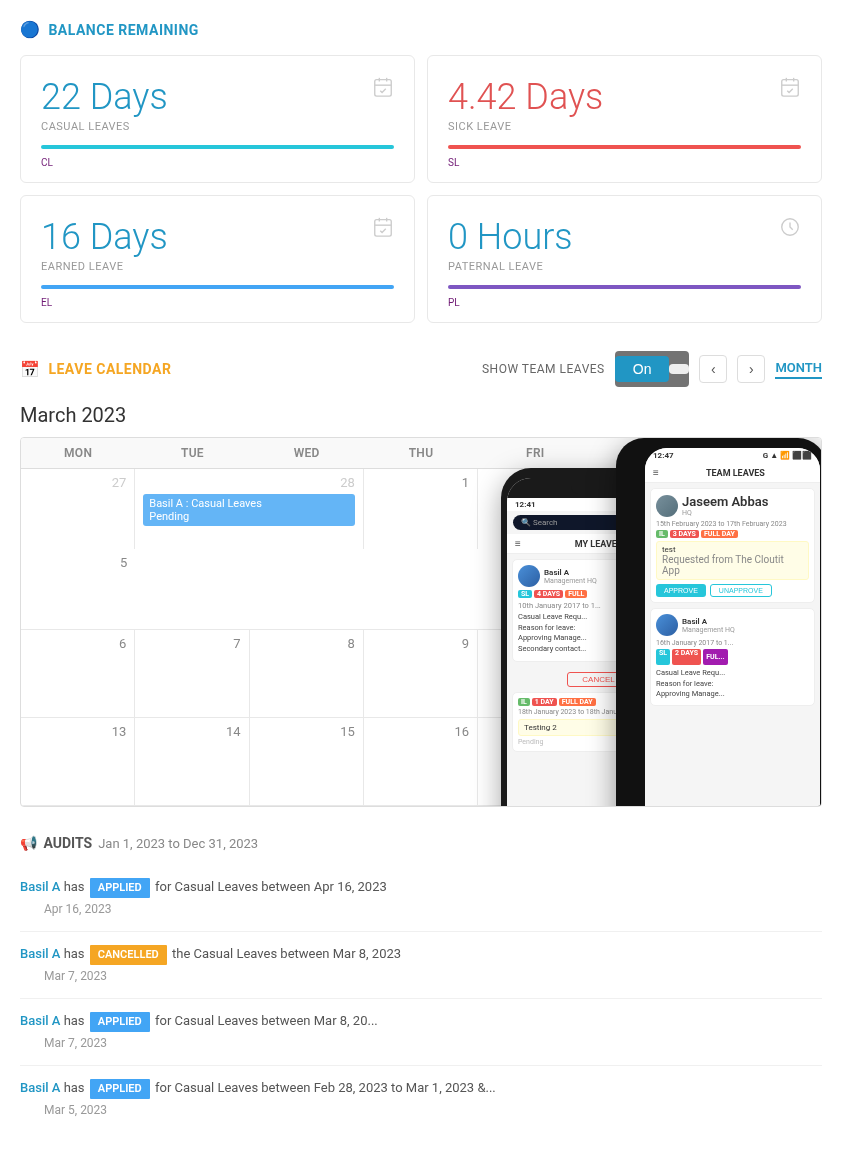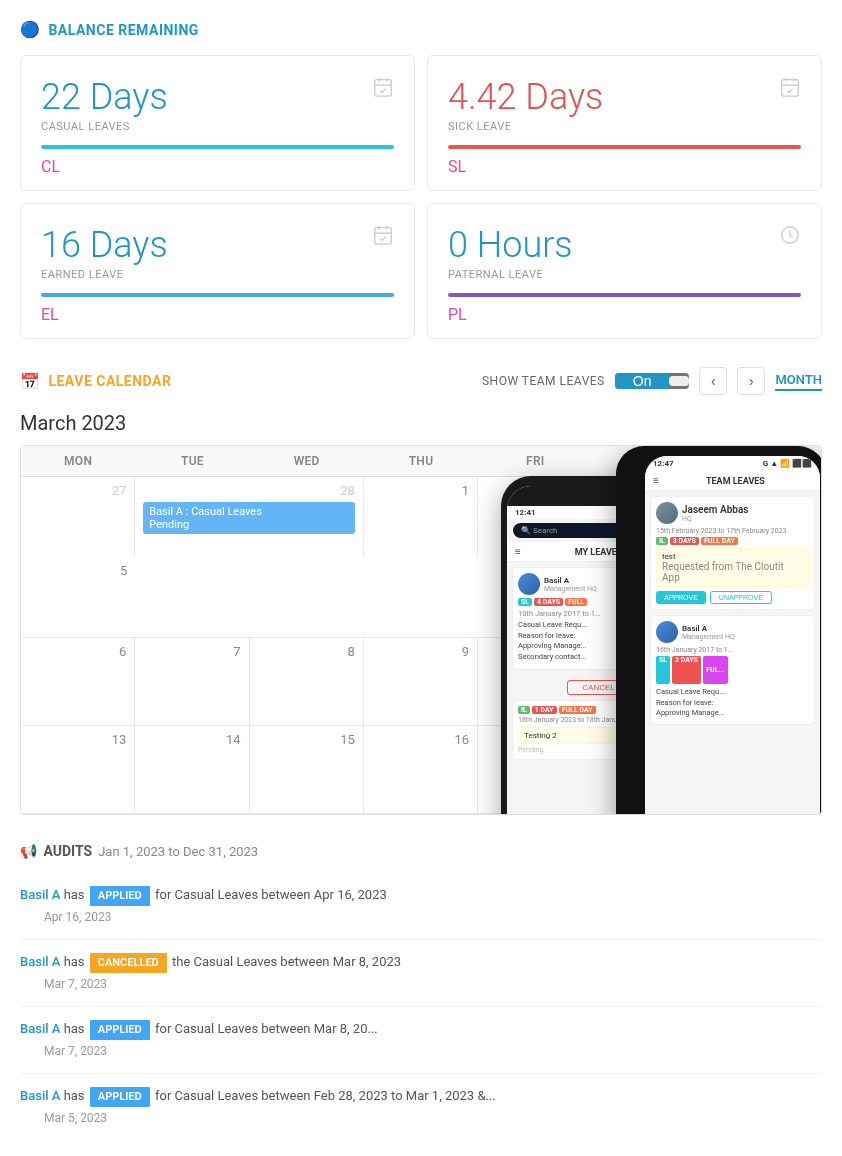--- a/index.html
+++ b/index.html
@@ -56,22 +56,22 @@
       height: 4px;
       border-radius: 2px;
       margin: 12px 0 8px 0;
     }
     .balance-card .progress-bar.teal { background: #26c6da; }
     .balance-card .progress-bar.red { background: #ef5350; }
     .balance-card .progress-bar.blue { background: #42a5f5; }
     .balance-card .progress-bar.purple { background: #7e57c2; }
 
     .balance-card .abbr {
-      font-size: 16px;
-      color: #ec4899;
+      font-size: 10px;
+      color: #701a75;
     }
     .balance-card .card-icon {
       position: absolute;
       top: 20px;
       right: 20px;
       color: #ccc;
       font-size: 22px;
     }
 
     
@@ -250,21 +250,21 @@
     .badge.applied { background: #42a5f5; }
     .badge.cancelled { background: #f5a623; }
 
     
     .toggle-group {
       display: flex;
       align-items: center;
       background: #737373;
       border-radius: 4px;
       overflow: hidden;
-      height: 16px;
+      height: 36px;
     }
   </style>
 </head>
 <body>
 
 <div class="balance-section">
   <div class="balance-title">
     <span style="color:#2196c4; font-size:16px;">🔵</span>
     <span>BALANCE REMAINING</span>
   </div>
@@ -508,21 +508,21 @@
           <div style="background:#fff; padding:4px 8px; display:flex; align-items:center; justify-content:space-between; border-bottom:1px solid #eee;">
             <span style="font-size:10px; color:#555;">≡</span>
             <span style="font-size:9px; font-weight:700; color:#333;">TEAM LEAVES</span>
             <span style="font-size:10px; color:#555;"></span>
           </div>
 
           <div style="background:#fff; margin:5px 5px 0; border-radius:5px; padding:5px; border:1px solid #eee;">
             <div style="display:flex; align-items:center; gap:4px; margin-bottom:3px;">
               <div style="width:22px; height:22px; border-radius:50%; background:linear-gradient(135deg,#78909c,#546e7a); flex-shrink:0;"></div>
               <div>
-                <div style="font-size:10px; font-weight:600; color:#333;">Jaseem Abbas</div>
+                <div style="font-size:13px; font-weight:600; color:#333;">Jaseem Abbas</div>
                 <div style="font-size:7px; color:#999;">HQ</div>
               </div>
             </div>
             <div style="font-size:7px; color:#888; margin-bottom:2px;">15th February 2023 to 17th February 2023</div>
             <div style="display:flex; gap:2px; margin-bottom:3px;">
               <span style="background:#66bb6a; color:#fff; border-radius:2px; padding:0 3px; font-size:7px; font-weight:700;">IL</span>
               <span style="background:#ef5350; color:#fff; border-radius:2px; padding:0 3px; font-size:7px; font-weight:700;">3 DAYS</span>
               <span style="background:#ff7043; color:#fff; border-radius:2px; padding:0 3px; font-size:7px; font-weight:700;">FULL DAY</span>
             </div>
             <div style="background:#fffde7; border:1px solid #fff9c4; border-radius:3px; padding:3px 5px; font-size:8px; margin-top:2px;">test<br><span style="font-size:10px; color:#888;">Requested from The Cloutit App</span></div>
@@ -537,21 +537,21 @@
               <div style="width:22px; height:22px; border-radius:50%; background:linear-gradient(135deg,#4a90d9,#2c5fa3); flex-shrink:0;"></div>
               <div>
                 <div style="font-size:8px; font-weight:600; color:#333;">Basil A</div>
                 <div style="font-size:7px; color:#999;">Management HQ</div>
               </div>
             </div>
             <div style="font-size:7px; color:#888; margin-bottom:2px;">16th January 2017 to 1...</div>
             <div style="display:flex; gap:2px; margin-bottom:3px;">
               <span style="background:#26c6da; color:#fff; border-radius:2px; padding:0 3px; font-size:7px; font-weight:700;">SL</span>
               <span style="background:#ef5350; color:#fff; border-radius:2px; padding:0 3px; font-size:7px; font-weight:700;">2 DAYS</span>
-              <span style="background:#d946ef; color:#fff; border-radius:2px; padding:10px 3px; font-size:7px; font-weight:700;">FUL...</span>
+              <span style="background:#a21caf; color:#fff; border-radius:2px; padding:4px 3px; font-size:7px; font-weight:700;">FUL...</span>
             </div>
             <div style="font-size:7.5px; color:#444; line-height:1.4;">Casual Leave Requ...<br>Reason for leave:<br>Approving Manage...</div>
           </div>
 
         </div>
       </div>
     </div>
 
   </div>
 </div>

